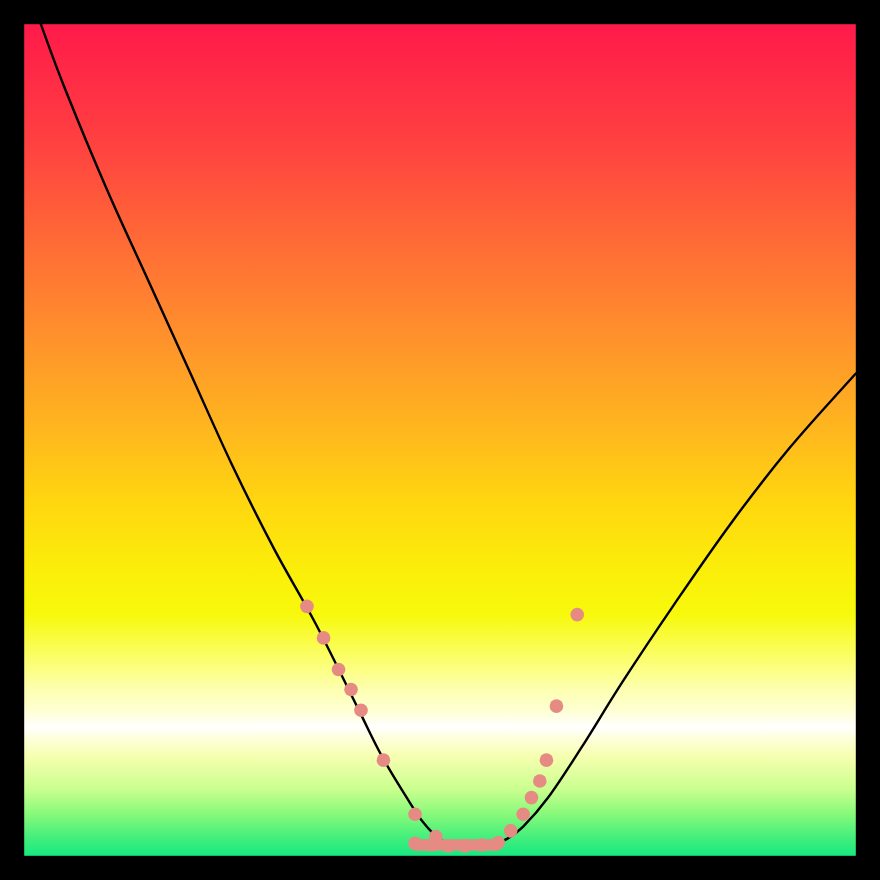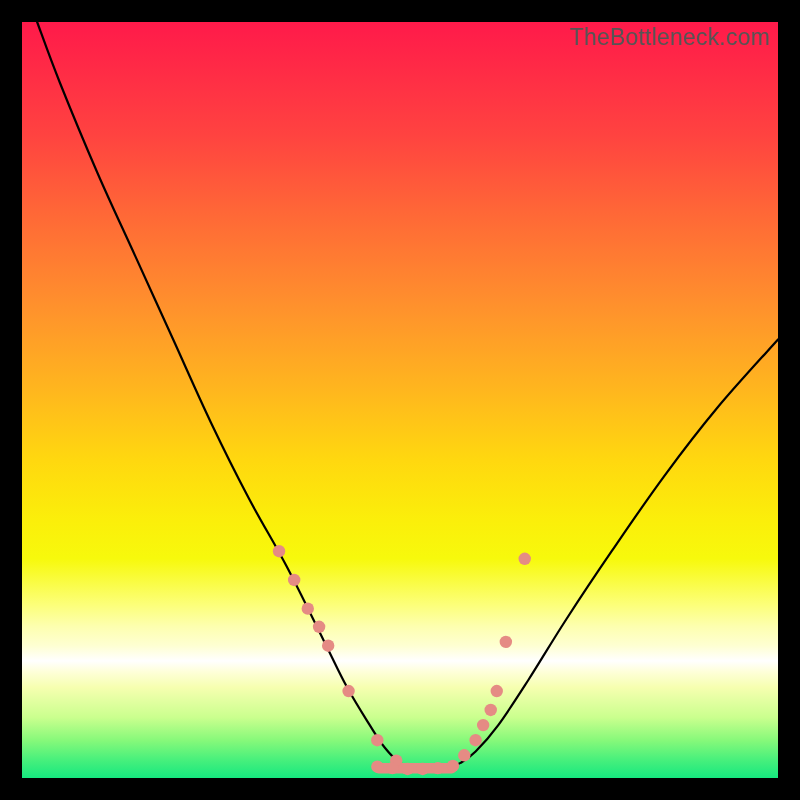--- a/index.html
+++ b/index.html
@@ -64,21 +64,20 @@
     width: 756px;
     height: 756px;
     overflow: visible;
   }
 </style>
 </head>
 <body>
 
 <div class="frame">
   <div class="plot-area">
-    <div class="watermark">TheBottleneck.com</div>
     <svg class="curve" viewBox="0 0 756 756" preserveAspectRatio="none">
       <path id="curve-path" fill="none" stroke="#000000" stroke-width="2.2" stroke-linecap="round" d="M 15.120000000000001,0 C 19.2024,10.886400000000004 26.913600000000002,33.26400000000003 37.800000000000004,60.48000000000002 C 48.686400000000006,87.696 61.99200000000001,119.90159999999993 75.60000000000001,151.19999999999993 C 89.20800000000001,182.49839999999992 99.79199999999999,204.42239999999998 113.39999999999999,234.36 C 127.008,264.29760000000005 137.592,287.58240000000006 151.20000000000002,317.52000000000004 C 164.80800000000002,347.4576 175.392,372.1032 189,400.68 C 202.608,429.2568 213.19199999999998,450.42480000000006 226.79999999999998,476.28000000000003 C 240.408,502.1352 250.99199999999996,518.4648 264.59999999999997,544.3199999999999 C 278.20799999999997,570.1751999999999 291.51360000000005,598.1472000000001 302.40000000000003,619.9200000000001 C 313.2864,641.6928 316.91519999999997,650.3112 325.08,665.28 C 333.2448,680.2488 340.956,692.1936000000001 347.76,703.08 C 354.56399999999996,713.9664 357.4368,718.956 362.88,725.76 C 368.3232,732.564 372.5568,737.06976 378,740.88 C 383.4432,744.69024 387.6768,745.5672 393.12,746.928 C 398.5632,748.2888 402.7968,748.44 408.24,748.44 C 413.6832,748.44 417.9168,748.2888 423.36,746.928 C 428.8032,745.5672 433.03679999999997,744.00984 438.47999999999996,740.88 C 443.92319999999995,737.7501599999999 446.79599999999994,736.3439999999999 453.59999999999997,729.54 C 460.404,722.736 466.75440000000003,716.0076 476.28000000000003,703.08 C 485.8056,690.1524000000001 494.2728000000001,676.7712 506.52000000000004,657.72 C 518.7672,638.6688 529.3512,620.3736 544.3199999999999,597.24 C 559.2887999999999,574.1064 571.9896,555.0552 589.6800000000001,529.2 C 607.3704000000001,503.3448 623.5488,479.4552 642.6,453.59999999999997 C 661.6512,427.74479999999994 675.108,410.0544 695.52,385.56 C 715.932,361.0656 745.1136,329.7672 756,317.52000000000004"></path>
       <rect id="bottom-band" rx="5" ry="5" x="351.54" width="83.15999999999997" y="740.88" height="10.584" fill="#e58b84"></rect>
       <g id="markers">
           <circle cx="257.04" cy="529.2" r="6.2" fill="#e58b84"></circle>
           <circle cx="272.15999999999997" cy="557.928" r="6.2" fill="#e58b84"></circle>
           <circle cx="285.768" cy="586.656" r="6.2" fill="#e58b84"></circle>
           <circle cx="297.10799999999995" cy="604.8" r="6.2" fill="#e58b84"></circle>
           <circle cx="306.18" cy="623.7" r="6.2" fill="#e58b84"></circle>
           <circle cx="326.59200000000004" cy="669.06" r="6.2" fill="#e58b84"></circle>

